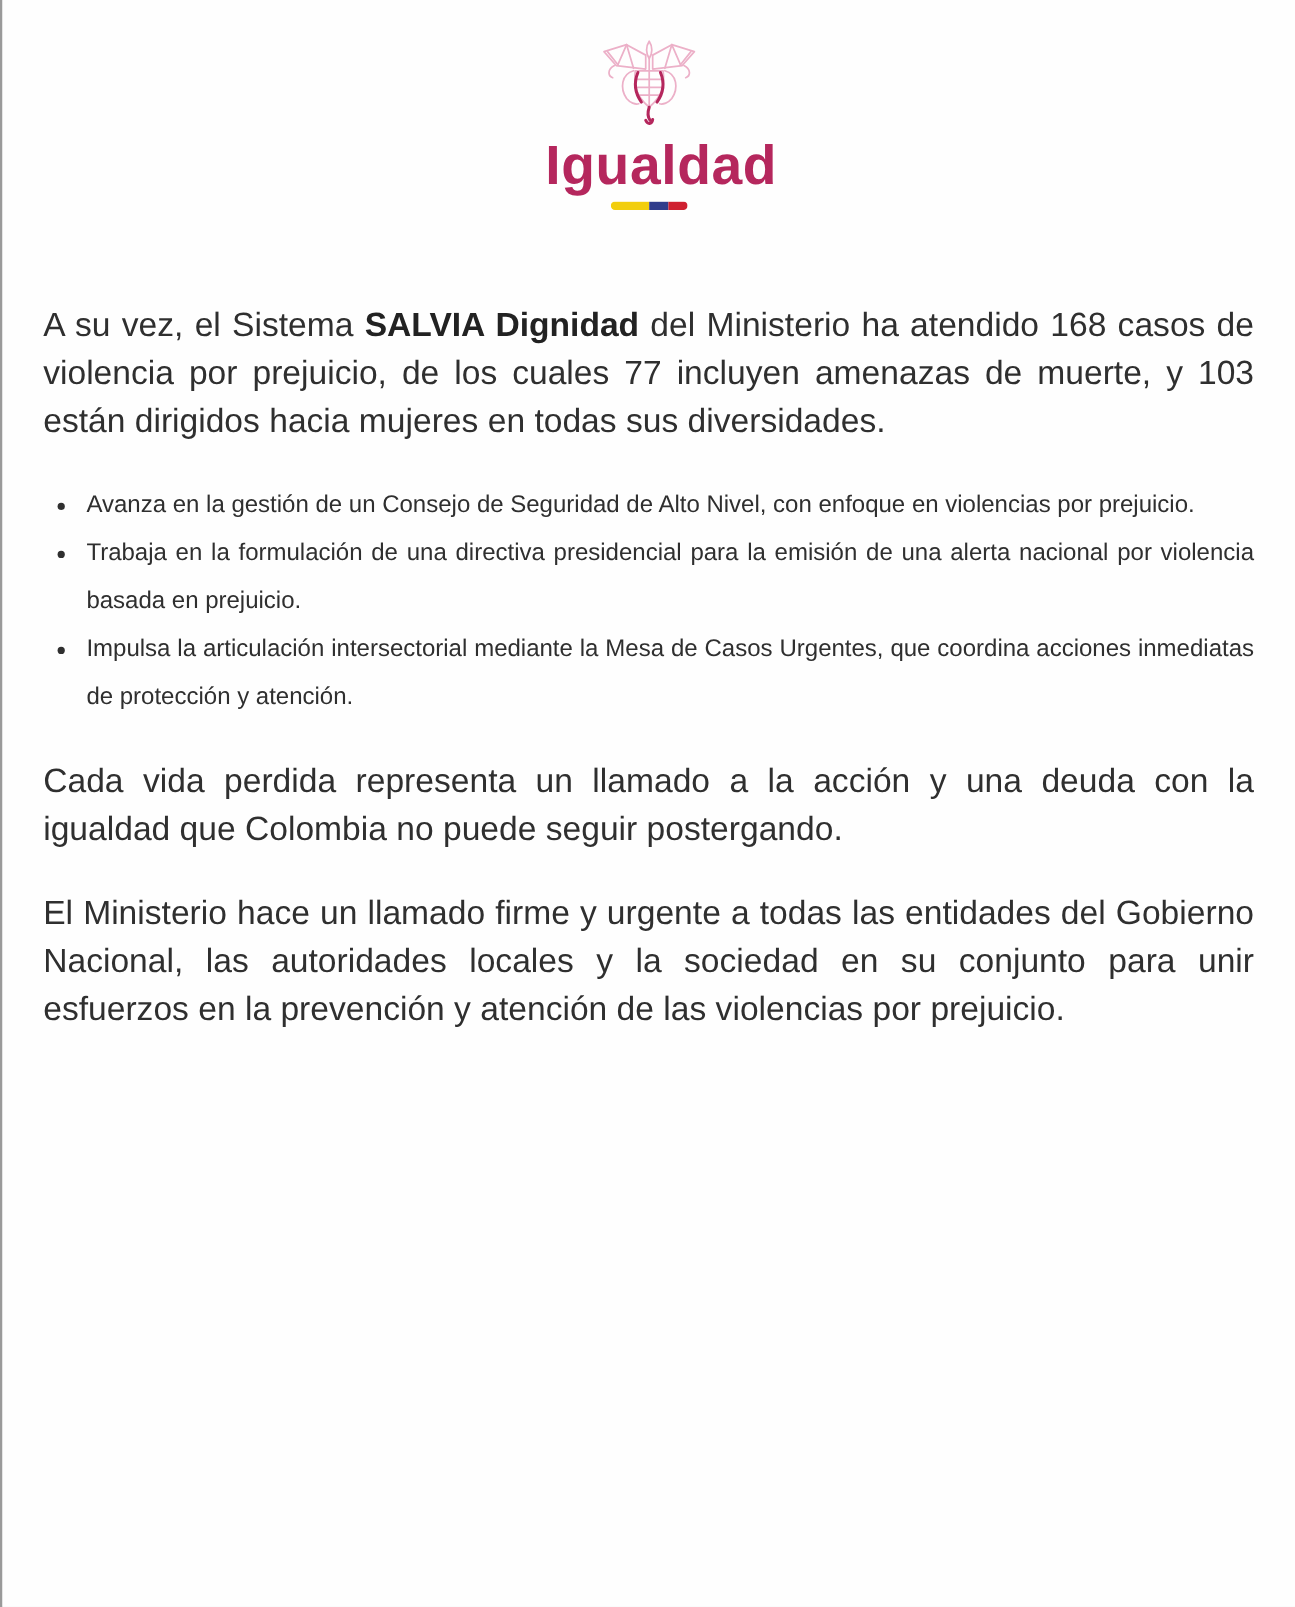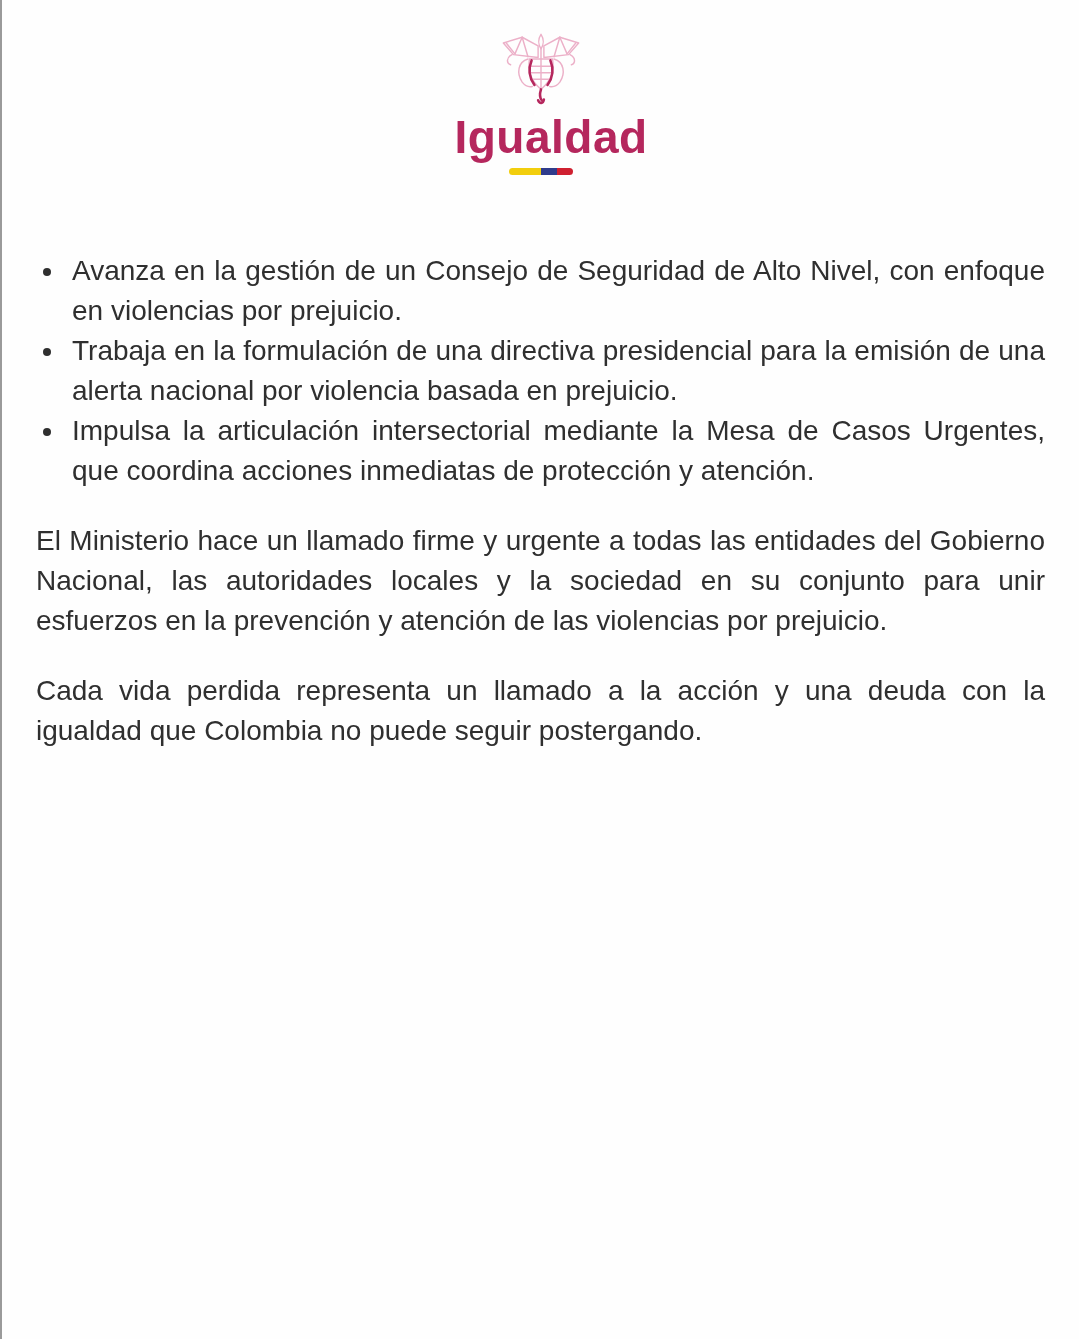--- a/index.html
+++ b/index.html
@@ -51,21 +51,21 @@
     text-align: justify;
     margin-bottom: 30px;
   }
   .content strong { font-weight: 700; color: #222222; }
   .content ul {
     margin: 0 0 30px 0;
     padding-left: 30px;
     list-style: disc outside;
   }
   .content li {
-    font-size: 28px;
+    font-size: 20px;
     line-height: 40px;
     text-align: justify;
     padding-left: 6px;
   }
 </style>
 </head>
 <body>
 
 <div class="page">
 
@@ -109,27 +109,28 @@
 
     <div class="flag-bar">
       <span class="flag-yellow"></span>
       <span class="flag-blue"></span>
       <span class="flag-red"></span>
     </div>
   </header>
 
   <main class="content">
 
+    <p><span>A su vez, el Sistema </span><strong>SALVIA Dignidad</strong><span> del Ministerio ha atendido 168 casos de violencia por prejuicio, de los cuales 77 incluyen amenazas de muerte, y 103 están dirigidos hacia mujeres en todas sus diversidades.</span></p>
 
 
     <ul>
       <li>Avanza en la gestión de un Consejo de Seguridad de Alto Nivel, con enfoque en violencias por prejuicio.</li>
       <li>Trabaja en la formulación de una directiva presidencial para la emisión de una alerta nacional por violencia basada en prejuicio.</li>
       <li>Impulsa la articulación intersectorial mediante la Mesa de Casos Urgentes, que coordina acciones inmediatas de protección y atención.</li>
     </ul>
 
+    <p>Cada vida perdida representa un llamado a la acción y una deuda con la igualdad que Colombia no puede seguir postergando.</p>
+
     <p>El Ministerio hace un llamado firme y urgente a todas las entidades del Gobierno Nacional, las autoridades locales y la sociedad en su conjunto para unir esfuerzos en la prevención y atención de las violencias por prejuicio.</p>
-
-    <p>Cada vida perdida representa un llamado a la acción y una deuda con la igualdad que Colombia no puede seguir postergando.</p>
 
 
   </main>
 </div>
 
 </body></html>

